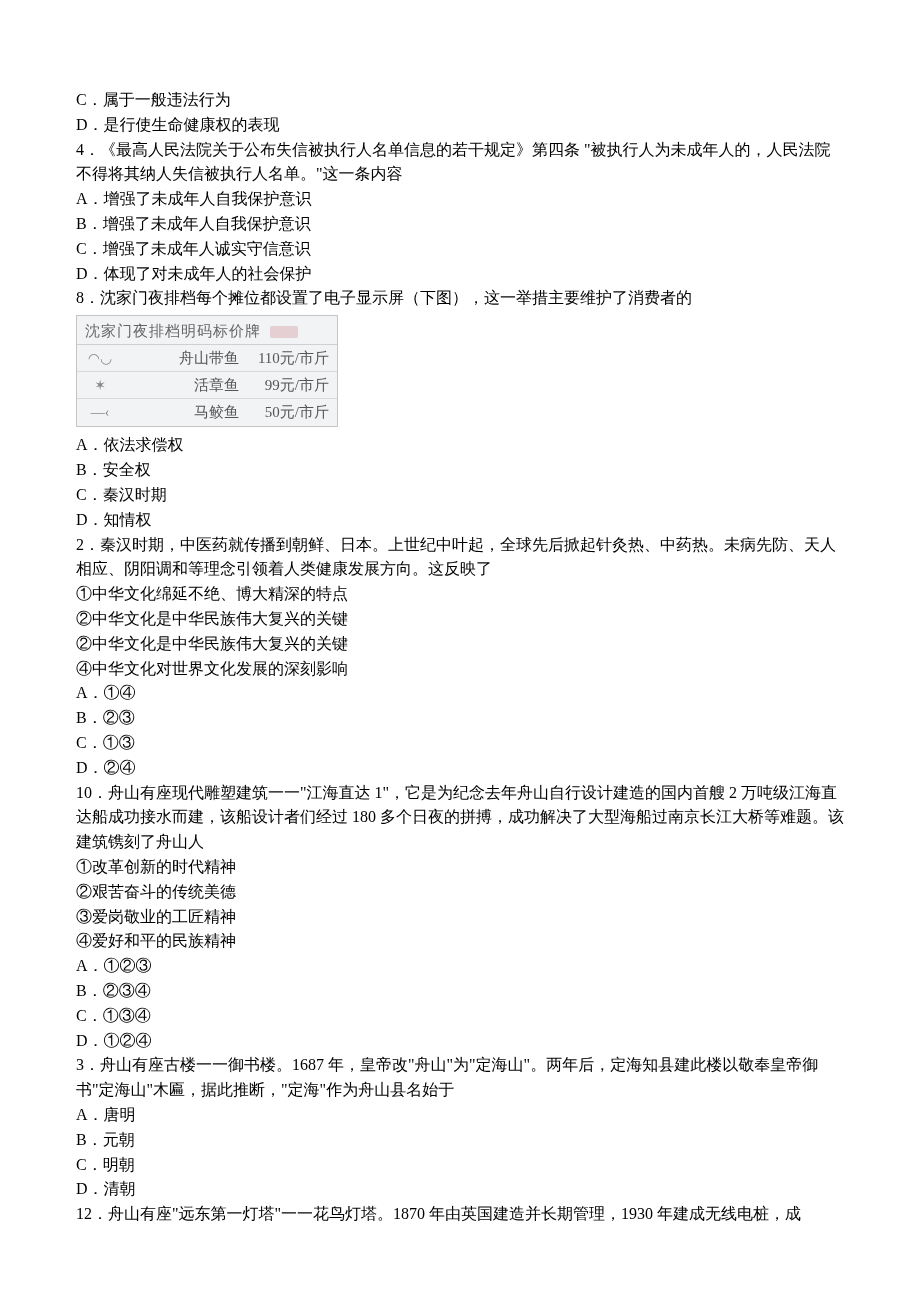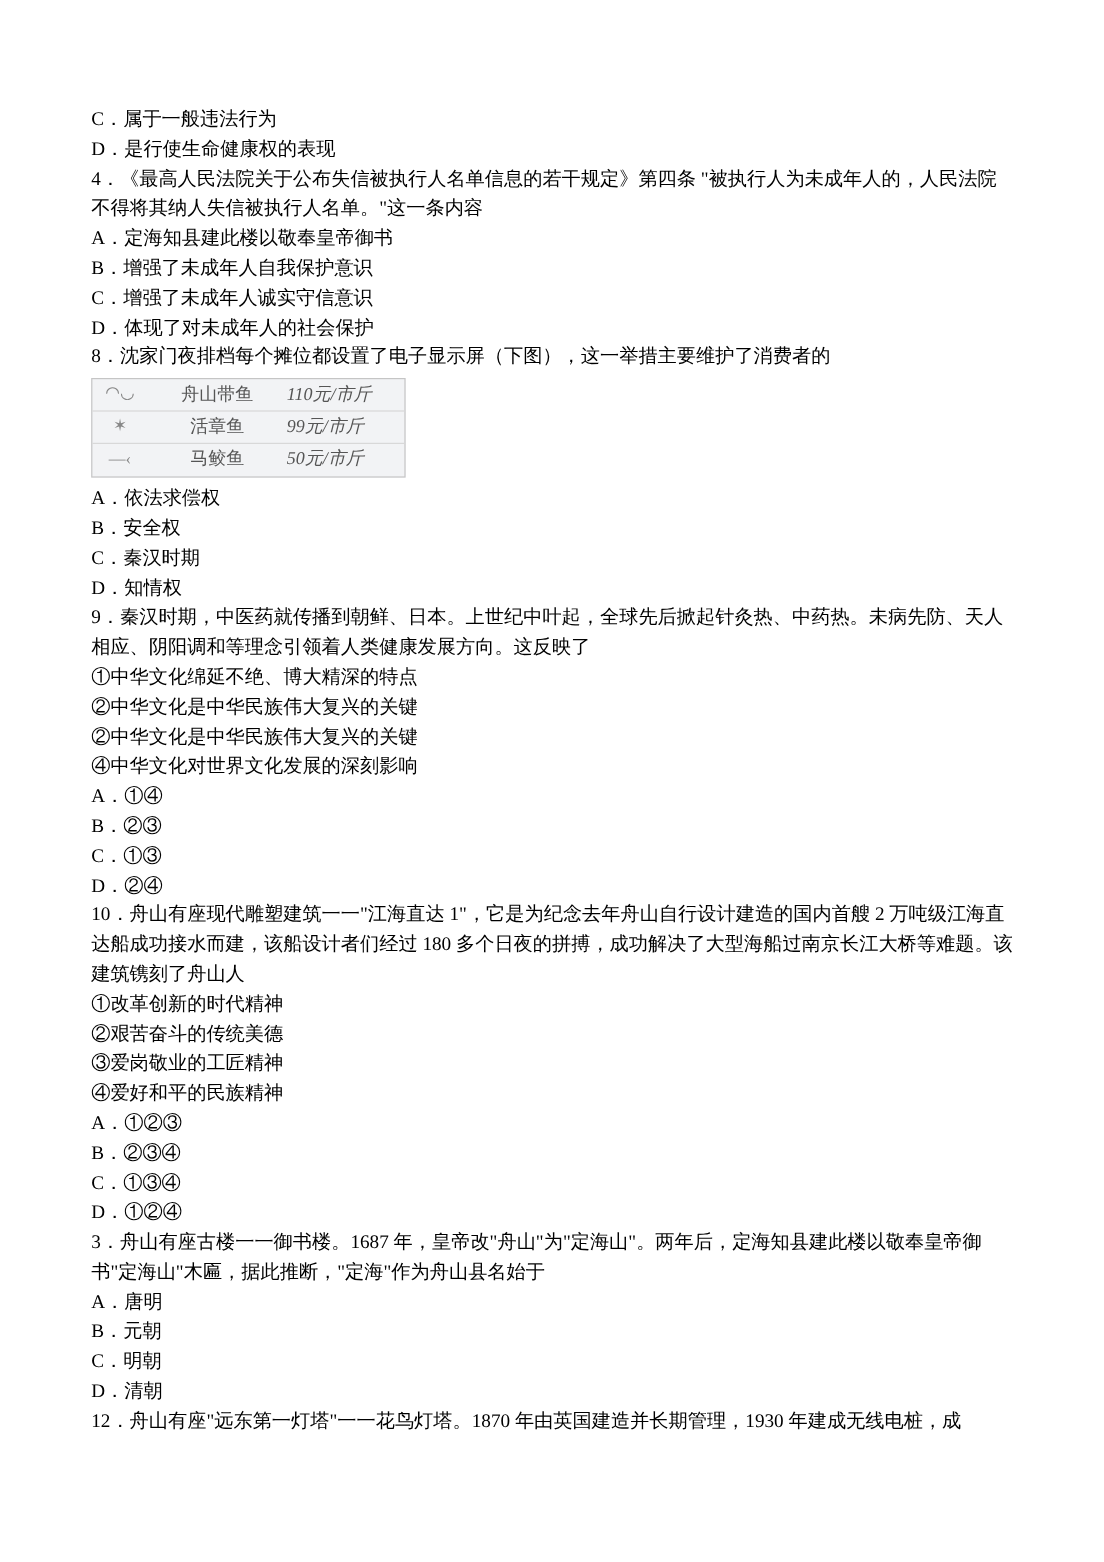--- a/index.html
+++ b/index.html
@@ -32,46 +32,50 @@
     }
     .price-row {
       display: flex;
       align-items: center;
       border-bottom: 1px solid #d8d8d8;
       padding: 2px 8px 2px 6px;
       height: 27px;
     }
     .price-row:last-child { border-bottom: none; }
     .ico { width: 34px; display: inline-flex; justify-content: center; color: #888; font-size: 14px; }
-    .pname { flex: 1; text-align: center; padding-left: 6px; }
-    .pval { width: 90px; text-align: left; font-style: italic; }
+    .pname { flex: 1; text-align: right; padding-left: 6px; }
+    .pval { width: 90px; text-align: right; }
     .tag {
       display: inline-block;
       width: 28px; height: 12px;
       background: #e6cfd2;
       border-radius: 2px;
       margin-left: 4px;
       vertical-align: middle;
     }
   </style>
 </head>
 <body>
 
 <span class="line">C．属于一般违法行为</span>
 <span class="line">D．是行使生命健康权的表现</span>
 
 <span class="line">4．《最高人民法院关于公布失信被执行人名单信息的若干规定》第四条 "被执行人为未成年人的，人民法院不得将其纳人失信被执行人名单。"这一条内容</span>
-<span class="line">A．定海知县建此楼以敬奉皇帝御书</span>
+<span class="line">A．增强了未成年人自我保护意识</span>
 <span class="line">B．增强了未成年人自我保护意识</span>
 <span class="line">C．增强了未成年人诚实守信意识</span>
 <span class="line">D．体现了对未成年人的社会保护</span>
 
 <span class="line">8．沈家门夜排档每个摊位都设置了电子显示屏（下图），这一举措主要维护了消费者的</span>
 
 <div class="price-card">
+  <div class="price-header">
+    <span>沈家门夜排档明码标价牌</span>
+    <span class="tag"></span>
+  </div>
   <div class="price-row">
     <span class="ico">◠◡</span>
     <span class="pname">舟山带鱼</span>
     <span class="pval">110元/市斤</span>
   </div>
   <div class="price-row">
     <span class="ico">✶</span>
     <span class="pname">活章鱼</span>
     <span class="pval">99元/市斤</span>
   </div>
@@ -80,21 +84,21 @@
     <span class="pname">马鲛鱼</span>
     <span class="pval">50元/市斤</span>
   </div>
 </div>
 
 <span class="line">A．依法求偿权</span>
 <span class="line">B．安全权</span>
 <span class="line">C．秦汉时期</span>
 <span class="line">D．知情权</span>
 
-<span class="line">9．秦汉时期，中医药就传播到朝鲜、日本。上世纪中叶起，全球先后掀起针灸热、中药热。未病先防、天人相应、阴阳调和等理念引领着人类健康发展方向。这反映了</span>
+<span class="line">2．秦汉时期，中医药就传播到朝鲜、日本。上世纪中叶起，全球先后掀起针灸热、中药热。未病先防、天人相应、阴阳调和等理念引领着人类健康发展方向。这反映了</span>
 <span class="line">①中华文化绵延不绝、博大精深的特点</span>
 <span class="line">②中华文化是中华民族伟大复兴的关键</span>
 <span class="line">②中华文化是中华民族伟大复兴的关键</span>
 <span class="line">④中华文化对世界文化发展的深刻影响</span>
 <span class="line">A．①④</span>
 <span class="line">B．②③</span>
 <span class="line">C．①③</span>
 <span class="line">D．②④</span>
 
 <span class="line">10．舟山有座现代雕塑建筑一一"江海直达 1"，它是为纪念去年舟山自行设计建造的国内首艘 2 万吨级江海直达船成功接水而建，该船设计者们经过 180 多个日夜的拼搏，成功解决了大型海船过南京长江大桥等难题。该建筑镌刻了舟山人</span>

